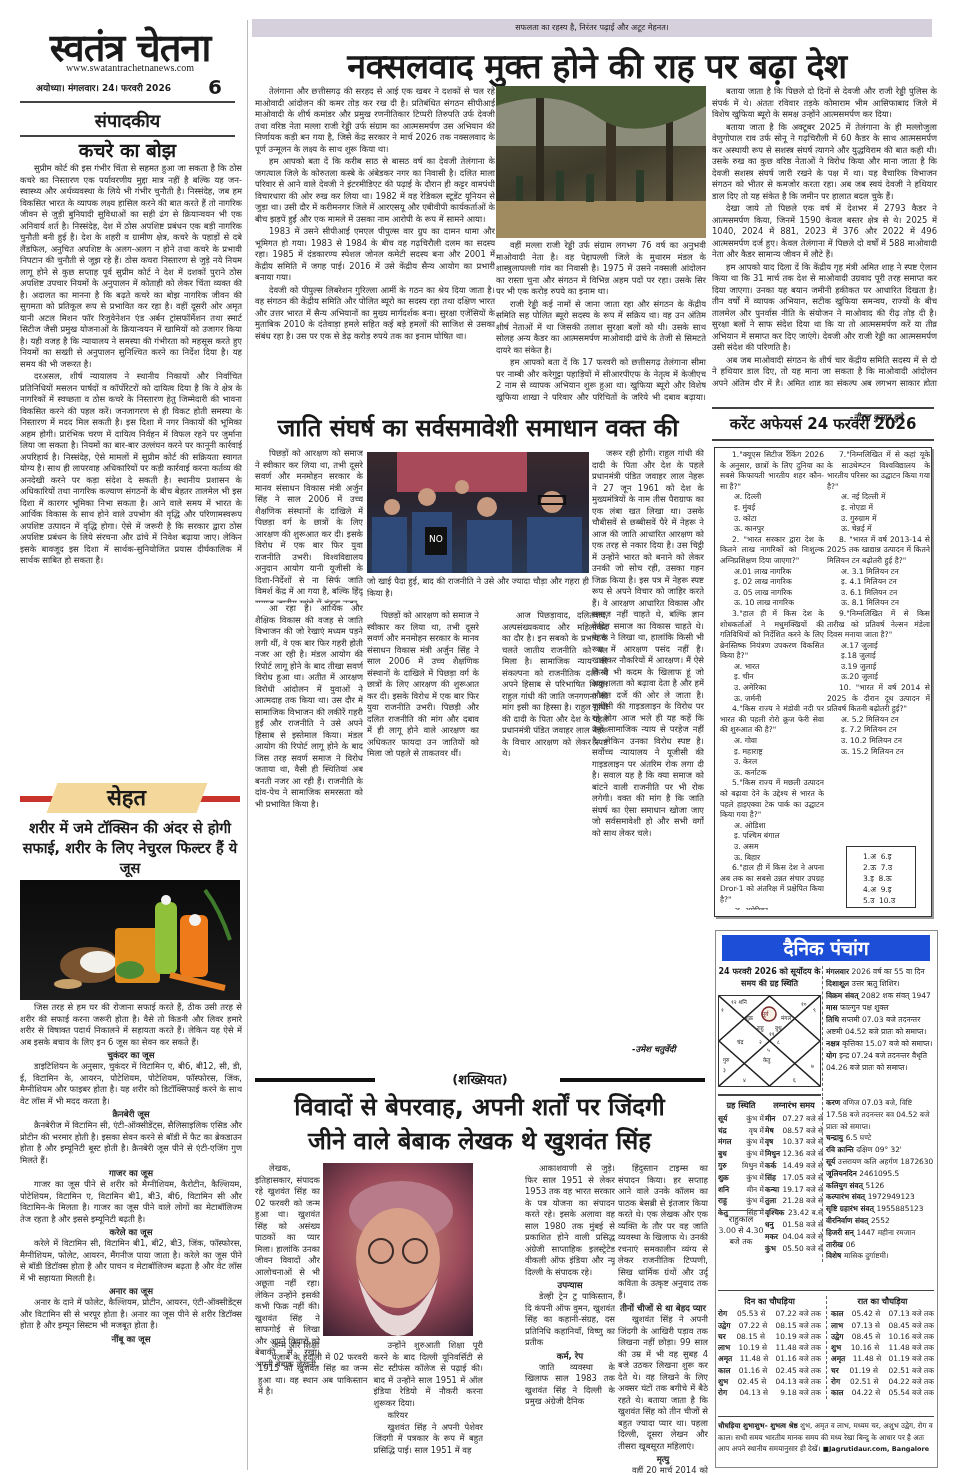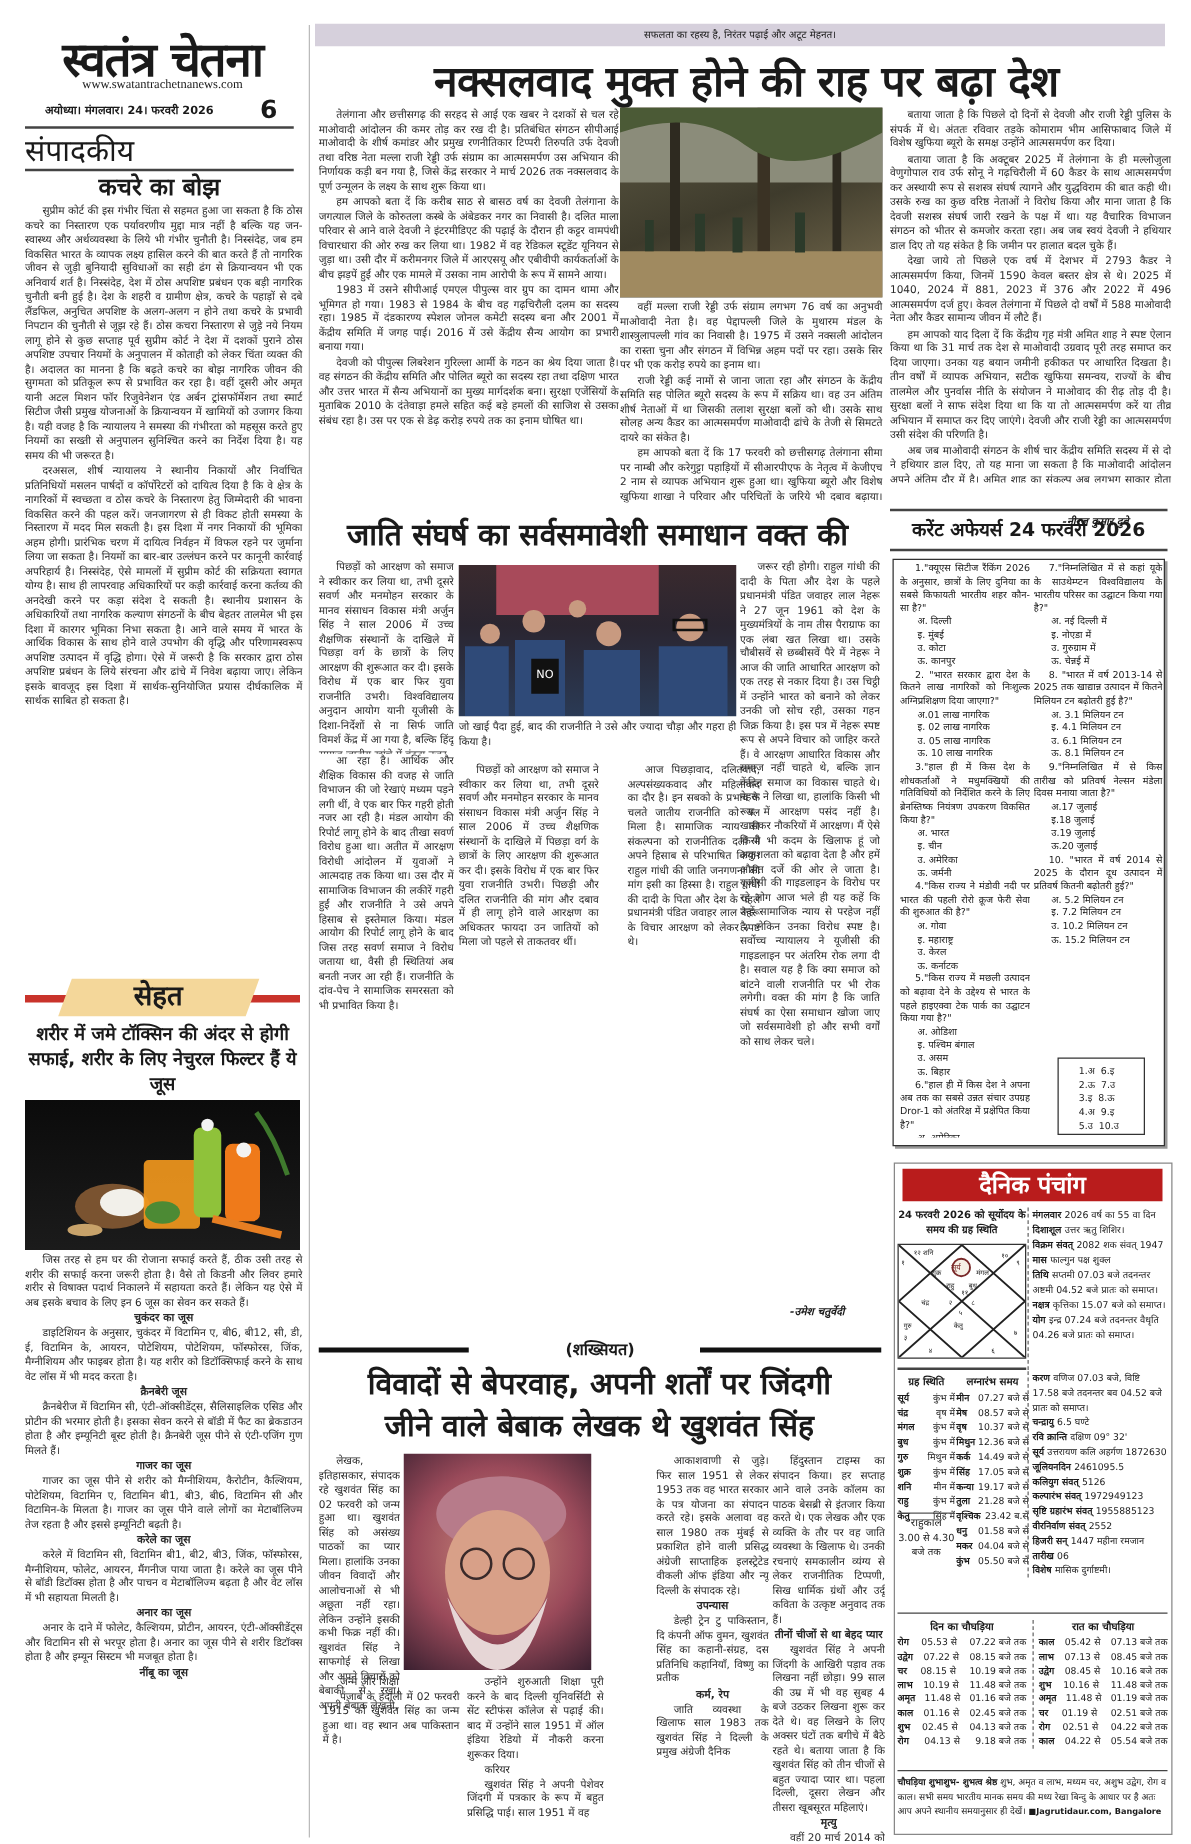--- a/index.html
+++ b/index.html
@@ -6,21 +6,21 @@
 body{width:953px;height:1475px;background:#fff;font-family:"DejaVu Sans",sans-serif;color:#1a1a1a;position:relative;overflow:hidden}
 .abs{position:absolute}
 .body-text{font-size:8.4px;line-height:11.5px;text-align:justify;color:#2a2a2a;font-family:"DejaVu Sans",sans-serif}
 .body-text p{text-indent:14px;margin-bottom:1px}
 
 #masthead-title{left:20px;top:26px;width:220px;font-size:38px;font-weight:900;font-family:"DejaVu Serif",serif;letter-spacing:-1px;text-align:center;line-height:44px}
 #masthead-url{left:30px;top:62px;width:200px;font-size:10px;font-family:"Liberation Serif",serif;text-align:center}
 #masthead-date{left:36px;top:81px;font-size:9px;font-weight:bold}
 #page-no{left:208px;top:75px;font-size:20px;font-weight:900}
 .rule{background:#444}
-#editorial-label{left:20px;top:108px;width:215px;text-align:left;font-size:24px;font-weight:400;line-height:26px}
+#editorial-label{left:20px;top:108px;width:215px;text-align:center;font-size:18px;font-weight:700;line-height:26px}
 #editorial-title{left:20px;top:139px;width:215px;text-align:center;font-size:19px;font-weight:bold;line-height:22px}
 #editorial-body{left:20px;top:163px;width:222px;height:610px;overflow:hidden}
 
 #health-bar-l,#health-bar-r{top:796px;height:6px;background:#c9332b}
 #health-label{left:52px;top:783px;width:150px;height:30px;background:#f4d79a;transform:skewX(-20deg);text-align:center}
 #health-label span{display:inline-block;transform:skewX(20deg);font-size:22px;font-weight:900;line-height:30px}
 #health-title{left:20px;top:818px;width:220px;text-align:center;font-size:14.5px;font-weight:bold;line-height:20px}
 #juice-img{left:20px;top:880px;width:220px;height:120px;background:linear-gradient(#0b0b0b,#1b1b1b);overflow:hidden}
 #health-body{left:20px;top:1002px;width:222px;height:470px;overflow:hidden}
 .subhead{text-align:center;font-weight:bold;font-size:8.6px;line-height:12px}
@@ -53,21 +53,21 @@
 #profile-col3{left:525px;top:1163px;width:90px;height:310px;overflow:hidden}
 #profile-col4{left:618px;top:1163px;width:90px;height:310px;overflow:hidden}
 
 .right-rule{left:712px;height:2px;background:#444;width:222px}
 #ca-title{left:712px;top:411px;width:222px;text-align:center;font-size:15px;font-weight:bold;line-height:26px}
 #ca-box{left:714px;top:447px;width:218px;height:470px;border:1px solid #333;box-shadow:2px 2px 0 #999}
 #ca-col1{left:720px;top:450px;width:104px;height:460px;overflow:hidden;font-size:7.6px;line-height:10.6px}
 #ca-col2{left:827px;top:450px;width:103px;height:400px;overflow:hidden;font-size:7.6px;line-height:10.6px}
 #answer-box{left:846px;top:846px;width:70px;height:62px;border:1px solid #333;font-size:7.5px;line-height:11px;padding:4px 0 0 16px}
 #panchang-box{left:715px;top:930px;width:223px;height:538px;border:1px solid #888}
-#panchang-title{left:722px;top:935px;width:208px;height:26px;background:#b91c1c;color:#fff;font-size:19px;font-weight:bold;text-align:center;line-height:26px}
+#panchang-title{left:722px;top:935px;width:208px;height:26px;background:#1d4ed8;color:#fff;font-size:19px;font-weight:bold;text-align:center;line-height:26px}
 #sunrise-head{left:718px;top:966px;width:103px;text-align:center;font-size:8px;font-weight:bold;line-height:12px}
 #kundli{left:718px;top:995px;width:103px;height:92px;border:1px solid #333}
 #panchang-info{left:822px;top:966px;width:112px;height:130px;overflow:hidden;font-size:7.5px;line-height:12px;border-left:1px dashed #666;padding-left:3px}
 #planet-table{left:718px;top:1100px;width:103px;font-size:7.4px;line-height:11.8px}
 #lagna-table{left:765px;top:1100px;width:58px;font-size:7.4px;line-height:11.8px}
 #panchang-info2{left:822px;top:1097px;width:112px;font-size:7.4px;line-height:11.8px;border-left:1px dashed #666;padding-left:3px}
 #choghadiya-day{left:718px;top:1296px;width:103px;font-size:7.4px;line-height:11.3px}
 #choghadiya-night{left:826px;top:1296px;width:108px;font-size:7.4px;line-height:11.3px;border-left:1px dashed #666;padding-left:4px}
 #chog-note{left:718px;top:1420px;width:216px;font-size:7.2px;line-height:11.6px}
 .row{display:flex;justify-content:space-between;white-space:nowrap}

